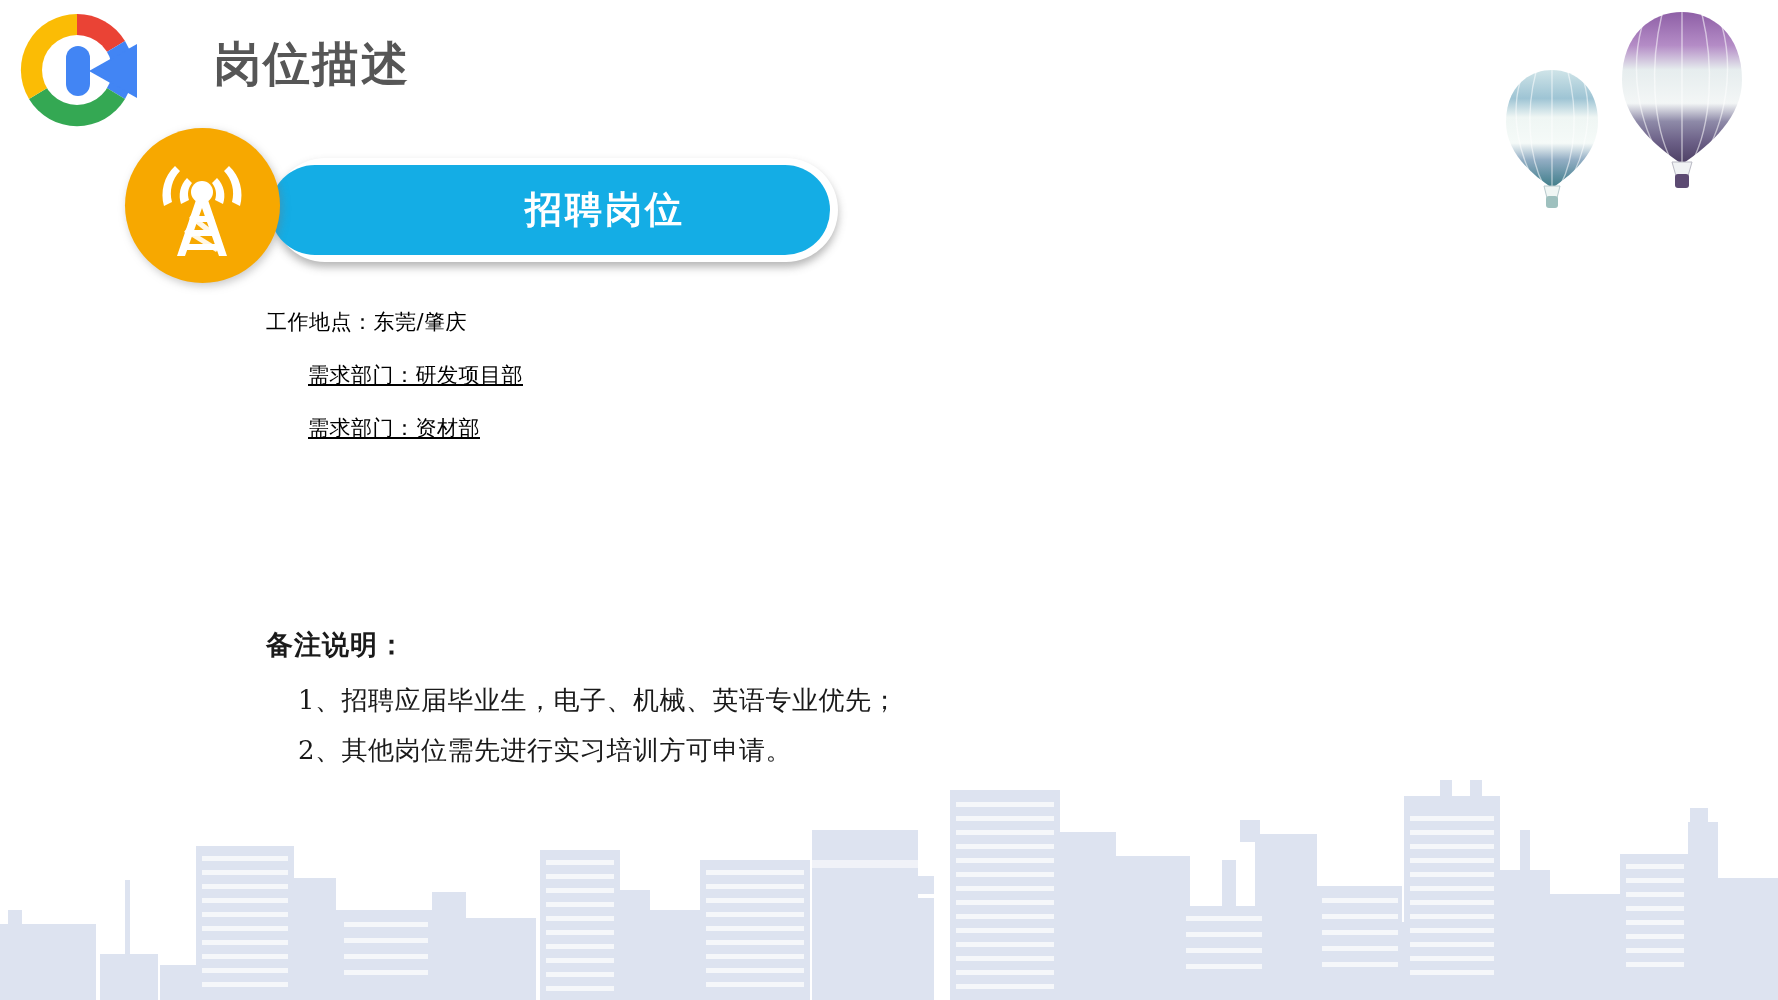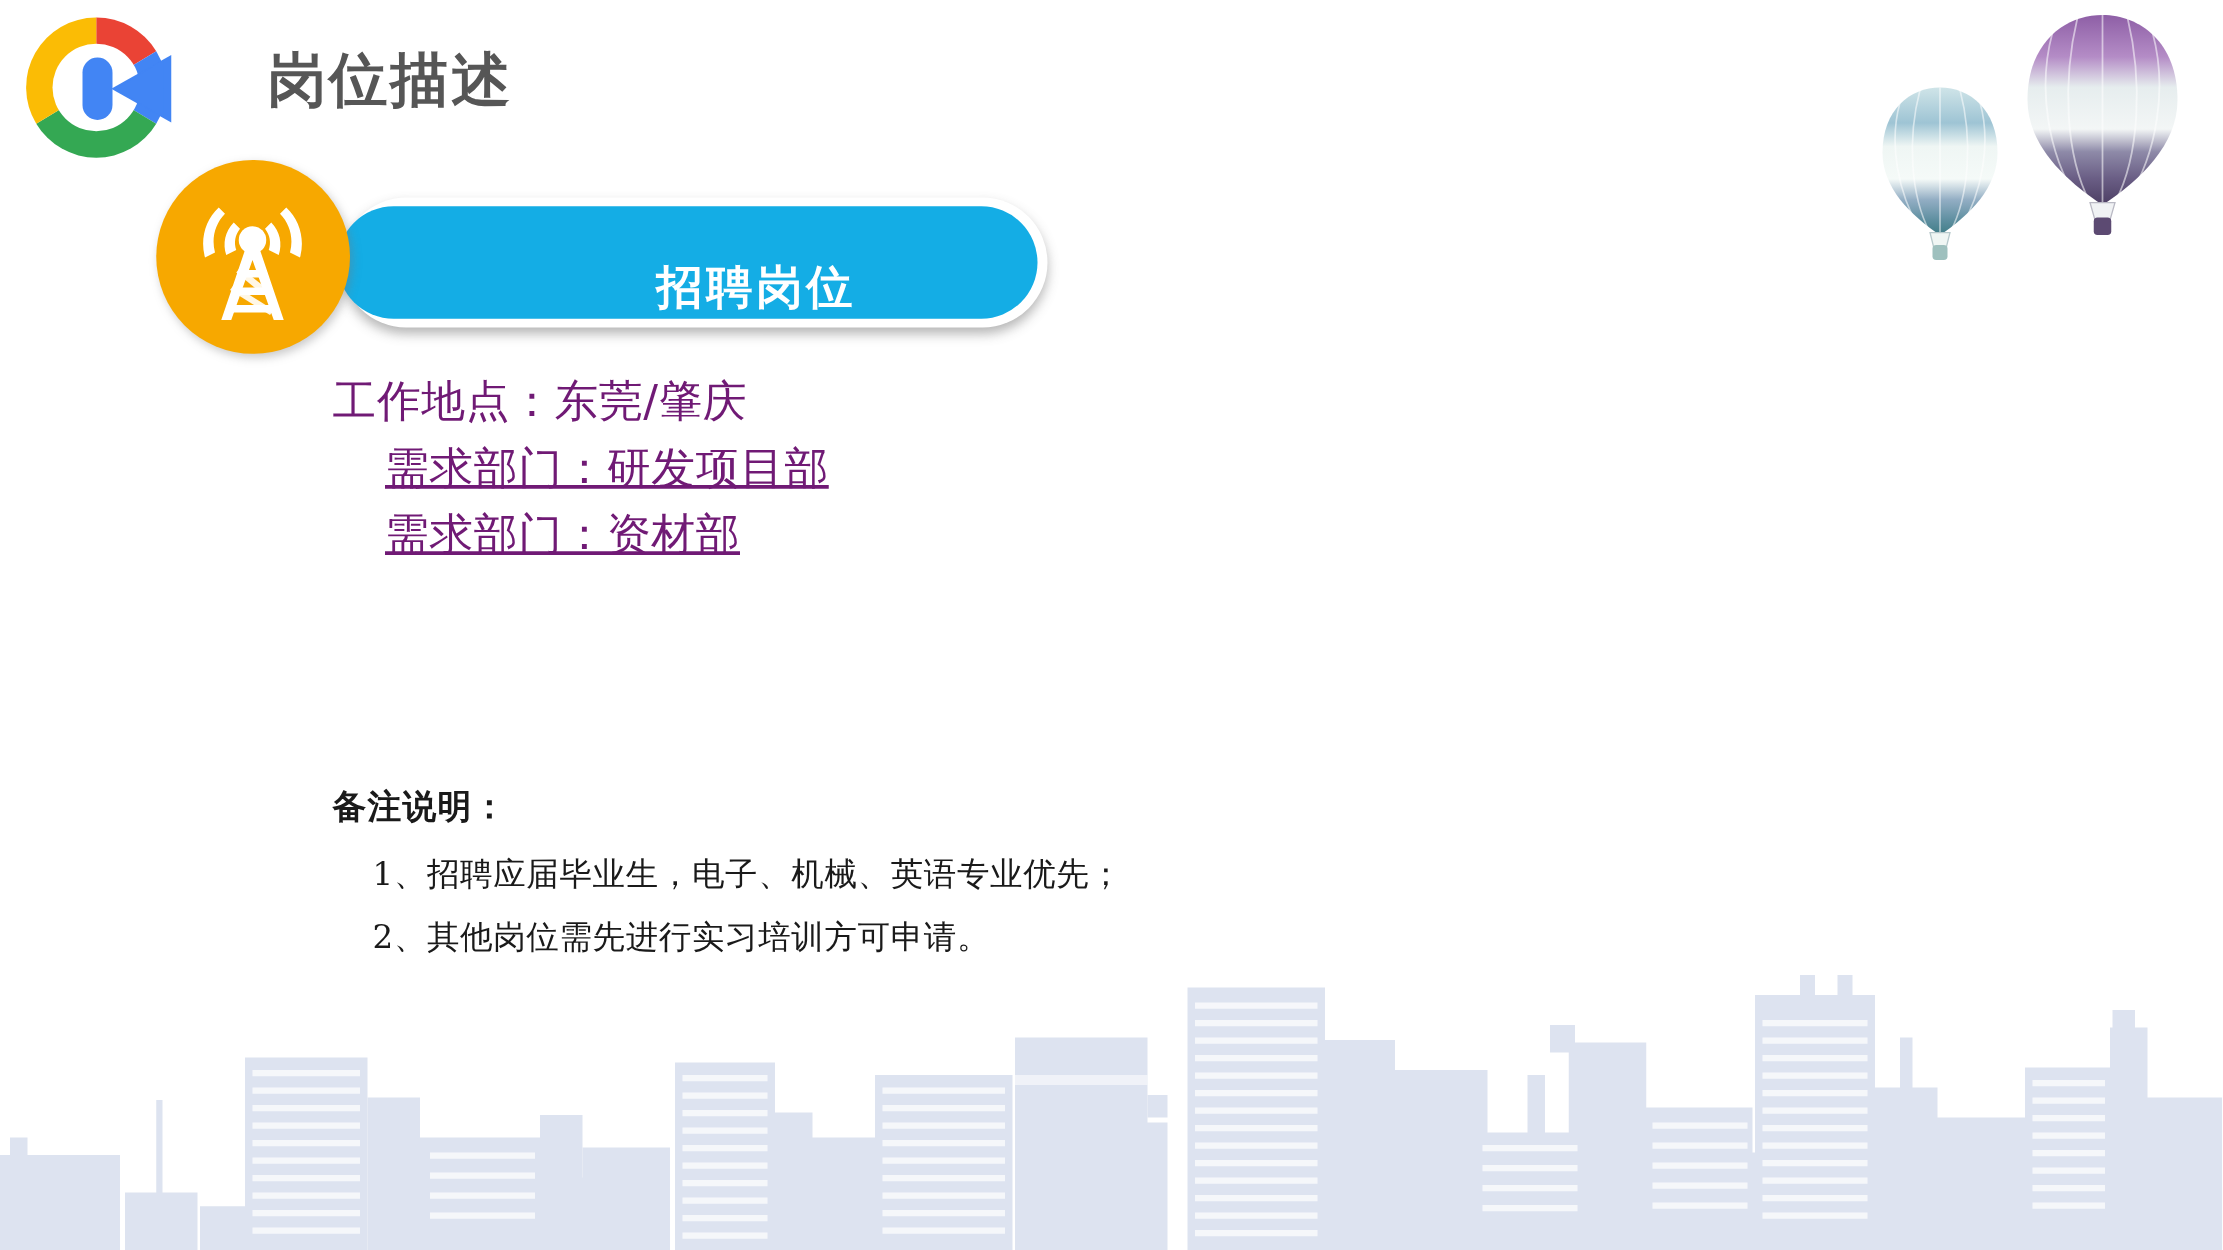--- a/index.html
+++ b/index.html
@@ -43,35 +43,34 @@
     position:absolute;left:145px;top:37px;width:560px;height:90px;
     border-radius:46px;
     background:#14ADE5;
   }
   .banner-label{
     position:absolute;left:145px;top:37px;width:560px;height:90px;
     display:flex;align-items:center;justify-content:center;
     padding-left:110px;box-sizing:border-box;
     color:#ffffff;font-size:37px;font-weight:bold;letter-spacing:3px;
     font-family:"DejaVu Sans","Liberation Sans",sans-serif;
-    margin-top:20px;
   }
   .badge-circle{
     position:absolute;left:0px;top:0px;width:155px;height:155px;
     border-radius:50%;
     background:#F7A800;
     box-shadow:2px 3px 8px rgba(120,120,120,.40);
   }
   .tower-icon{position:absolute;left:22px;top:24px;width:110px;height:108px;}
 
   
   .job-block{
     position:absolute;left:266px;top:296px;width:800px;
-    color:#701a75;
-    font-size:35px;
+    color:#000000;
+    font-size:21px;
     line-height:53px;
     font-family:"DejaVu Sans","Liberation Sans",sans-serif;
     letter-spacing:.5px;
   }
   .job-line{white-space:nowrap;}
   .job-line.indent{padding-left:42px;text-decoration:underline;}
 
   
   .notes{
     position:absolute;left:266px;top:627px;width:900px;

